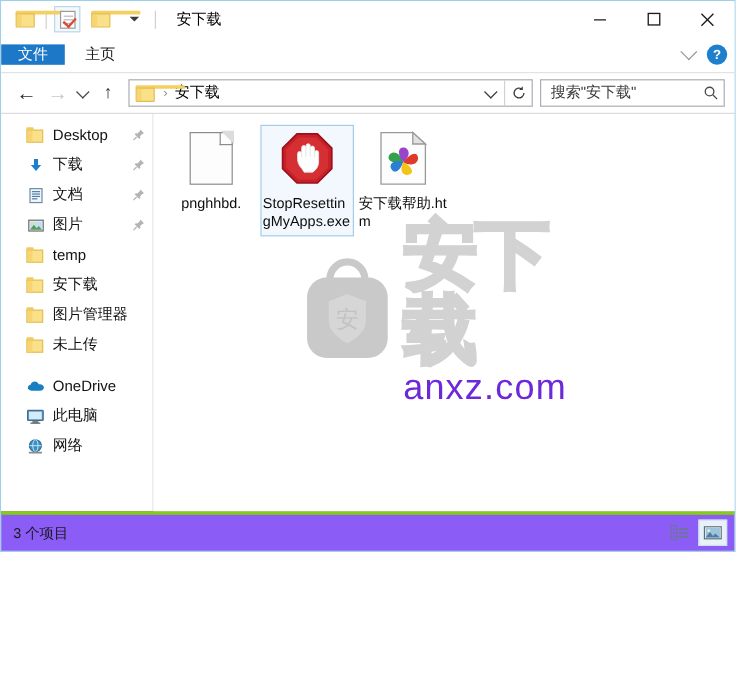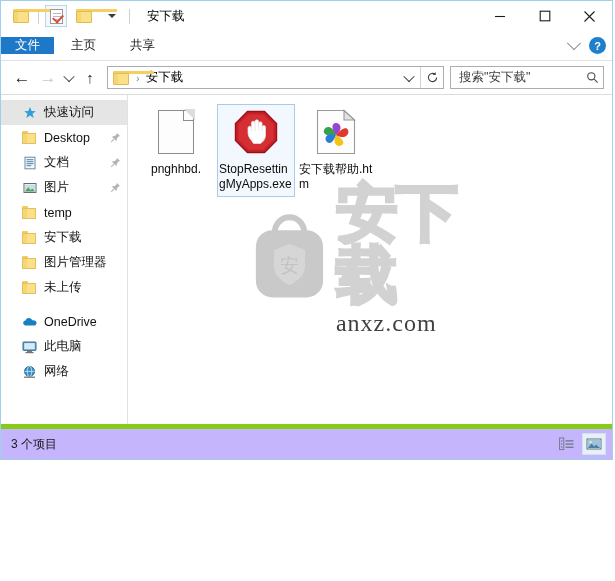--- a/index.html
+++ b/index.html
@@ -321,22 +321,22 @@
     left: 50%; top: 50%;
     transform: translate(-50%,-50%);
     display: flex; align-items: center;
     opacity: 1; z-index: 1;
     pointer-events: none;
   }
 
   
   .statusbar {
     height: 30px; flex: none;
-    border-top: 5px solid #84cc16;
-    background: #c4b5fd;
+    border-top: 3px solid #84cc16;
+    background: #8b5cf6;
     display: flex; align-items: center;
     padding: 0 6px 0 10px;
     font-size: 12px; color: #1a1a1a;
   }
   .view-btns { margin-left: auto; display: flex; gap: 4px; }
   .vbtn {
     width: 24px; height: 22px;
     display: flex; align-items: center; justify-content: center;
     box-sizing: border-box;
   }
@@ -393,21 +393,20 @@
             <line x1="1.5" y1="1.5" x2="11.5" y2="11.5" stroke="#1b1b1b" stroke-width="1.1"></line>
             <line x1="11.5" y1="1.5" x2="1.5" y2="11.5" stroke="#1b1b1b" stroke-width="1.1"></line>
           </svg>
       </div>
     </div>
   </div>
 
   <div class="ribbon">
     <div class="tab file">文件</div>
     <div class="tab">主页</div>
-    <div class="tab">共享</div>
     <div class="ribbon-right">
       <span class="chev-sm"></span>
       <span class="help-ico">?</span>
     </div>
   </div>
 
   <div class="addrbar">
     <div class="nav-btn">
       <span class="nav-arrow back">←</span>
     </div>
@@ -450,43 +449,47 @@
         <circle cx="5.3" cy="5.3" r="3.6" fill="none" stroke="#4a4a4a" stroke-width="1.1"></circle>
         <line x1="8.2" y1="8.2" x2="11.6" y2="11.6" stroke="#4a4a4a" stroke-width="1.1"></line>
       </svg>
     </div>
   </div>
 
   <div class="content">
 
     <div class="sidebar">
 
-      <div class="nav-row l0 sel">
-        <span class="ni">
-          <svg width="14" height="14" viewBox="0 0 14 14">
-              <path d="M7 1.1 L8.6 5.1 L12.8 5.2 L9.5 7.8 L10.7 11.9 L7 9.5 L3.3 11.9 L4.5 7.8 L1.2 5.2 L5.4 5.1 Z" fill="#2e9fd8"></path>
-            </svg>
-        </span>
-        <span>快速访问</span>
-      </div>
 
       <div class="nav-row l1">
         <span class="ni">
             <span class="sfolder">
               <span class="t"></span>
               <span class="b"></span>
             </span>
           </span>
         <span>Desktop</span>
         <svg class="pin" viewBox="0 0 12 12">
             <path d="M7.6 1.1 L10.9 4.4 L9.4 5.0 L7.4 7.0 L7.6 8.6 L6.6 9.6 L2.4 5.4 L3.4 4.4 L5.0 4.6 L7.0 2.6 Z" fill="#9a9a9a"></path>
             <line x1="4.2" y1="7.8" x2="1.3" y2="10.7" stroke="#9a9a9a" stroke-width="1.1"></line>
           </svg>
       </div>
 
+      <div class="nav-row l1">
+        <span class="ni">
+          <svg width="14" height="14" viewBox="0 0 14 14">
+              <path d="M5.3 1.4 h3.4 v5.1 h2.6 L7 11.6 L2.7 6.5 h2.6 Z" fill="#1e7fd0"></path>
+            </svg>
+        </span>
+        <span>下载</span>
+        <svg class="pin" viewBox="0 0 12 12">
+            <path d="M7.6 1.1 L10.9 4.4 L9.4 5.0 L7.4 7.0 L7.6 8.6 L6.6 9.6 L2.4 5.4 L3.4 4.4 L5.0 4.6 L7.0 2.6 Z" fill="#9a9a9a"></path>
+            <line x1="4.2" y1="7.8" x2="1.3" y2="10.7" stroke="#9a9a9a" stroke-width="1.1"></line>
+          </svg>
+      </div>
 
       <div class="nav-row l1">
         <span class="ni">
           <svg width="14" height="14" viewBox="0 0 14 14">
               <rect x="2" y="1.2" width="10" height="11.6" fill="#f4f8fb" stroke="#6f89a0" stroke-width="1"></rect>
               <rect x="3.6" y="3.2" width="6.8" height="1" fill="#4b7fae"></rect>
               <rect x="3.6" y="5.2" width="6.8" height="1" fill="#4b7fae"></rect>
               <rect x="3.6" y="7.2" width="6.8" height="1" fill="#4b7fae"></rect>
               <rect x="3.6" y="9.2" width="4.6" height="1" fill="#4b7fae"></rect>
             </svg>
@@ -594,21 +597,21 @@
 
       <div class="watermark">
         <svg width="94" height="96" viewBox="0 0 94 96">
           <path d="M30 16 a17 17 0 0 1 34 0" fill="none" stroke="#c9c9c9" stroke-width="7"></path>
           <rect x="8" y="14" width="78" height="78" rx="19" fill="#c9c9c9"></rect>
           <path d="M47 30 L65 37 L65 56 C65 66 56 73 47 78 C38 73 29 66 29 56 L29 37 Z" fill="#d6d6d6"></path>
           <text x="47" y="62" font-family="'Liberation Sans',sans-serif" font-size="22" fill="#c2c2c2" text-anchor="middle">安</text>
         </svg>
         <div style="margin-left:6px;">
           <div style="font-family:'Liberation Sans',sans-serif;font-size:62px;line-height:62px;font-weight:bold;color:transparent;-webkit-text-stroke:3px #d2d2d2;letter-spacing:-2px;">安下载</div>
-          <div style="font-family:Liberation Serif, serif;font-size:24px;line-height:32px;color:#404040;letter-spacing:1px;margin-top:1px;">anxz.com</div>
+          <div style="font-family:Liberation Sans, sans-serif;font-size:30px;line-height:32px;color:#6d28d9;letter-spacing:1px;margin-top:1px;">anxz.com</div>
         </div>
       </div>
 
       <div class="grid">
 
         <div class="file-cell">
           <div class="thumb">
             <span class="doc-ico">
               <span class="pg"></span>
               <span class="fold"></span>

